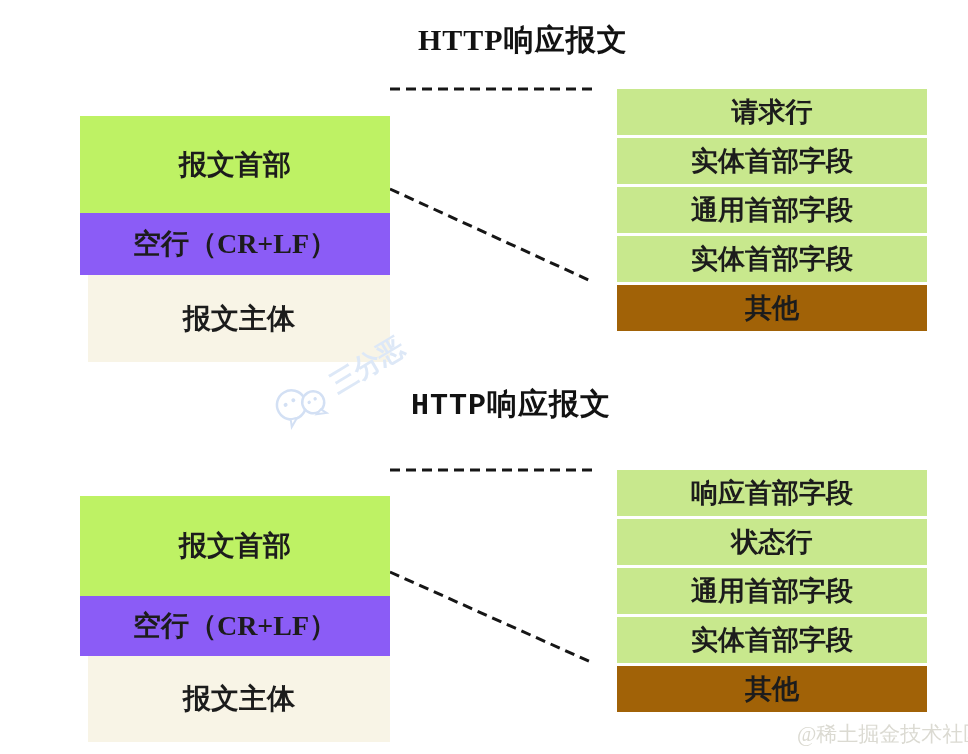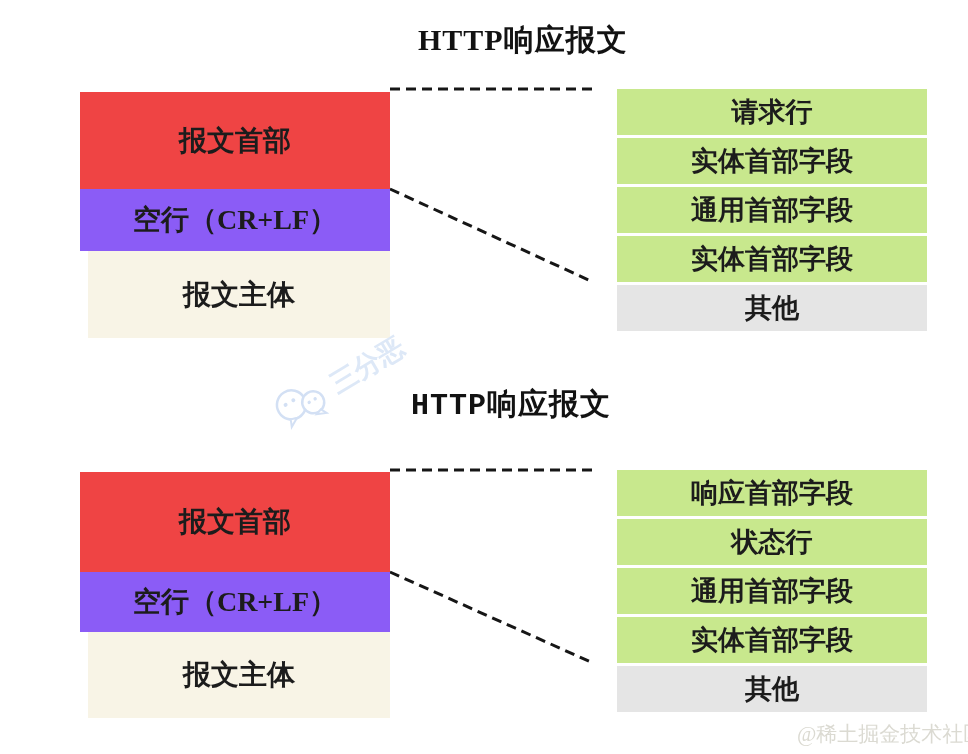--- a/index.html
+++ b/index.html
@@ -40,21 +40,21 @@
   }
   .leftbox .sec {
     display: flex;
     align-items: center;
     justify-content: center;
     font-size: 28px;
     font-weight: bold;
     color: #1c1c1c;
     white-space: nowrap;
   }
-  .sec.blue  { height: 97px;  background: #ef4444; }
+  .sec.blue  { height: 97px;  background: #bef264; margin-top: 24px; }
   .sec.gray  { height: 62px;  background: #8b5cf6; }
   .sec.cream { height: 87px;  background: #f8f4e6; margin-left: 8px; }
   .d2 .sec.blue  { height: 100px; }
   .d2 .sec.gray  { height: 60px; }
   .d2 .sec.cream { height: 86px; }
 
   .rightbox {
     position: absolute;
     left: 593px;
     width: 310px;
@@ -65,21 +65,21 @@
     margin-bottom: 3px;
     display: flex;
     align-items: center;
     justify-content: center;
     font-size: 27px;
     font-weight: bold;
     color: #1c1c1c;
     background: #c8e88d;
     white-space: nowrap;
   }
-  .rightbox .row.cream { background: #e5e5e5; }
+  .rightbox .row.cream { background: #a16207; }
   .rightbox .row:last-child { margin-bottom: 0; }
 
   .watermark {
     position: absolute;
     left: 276px;
     top: 398px;
     display: flex;
     align-items: center;
     gap: 8px;
     transform: rotate(-31deg);

